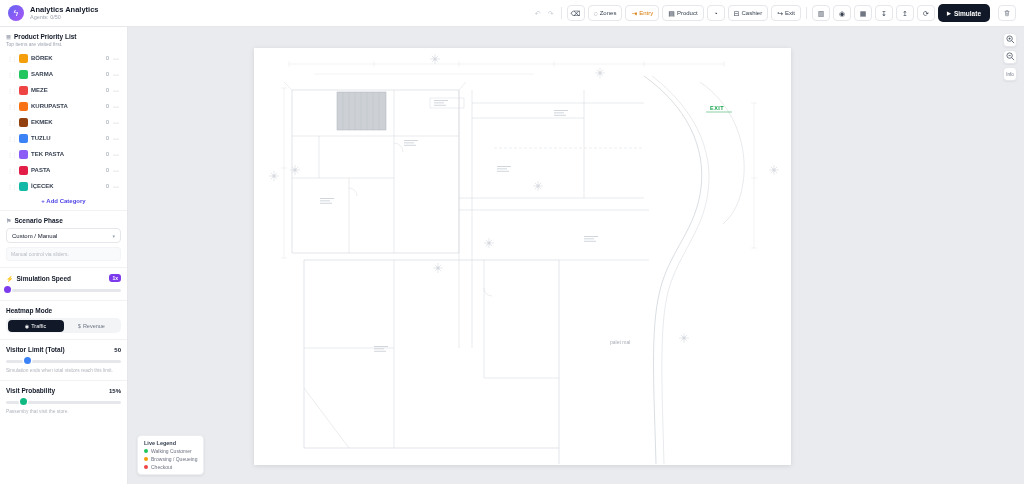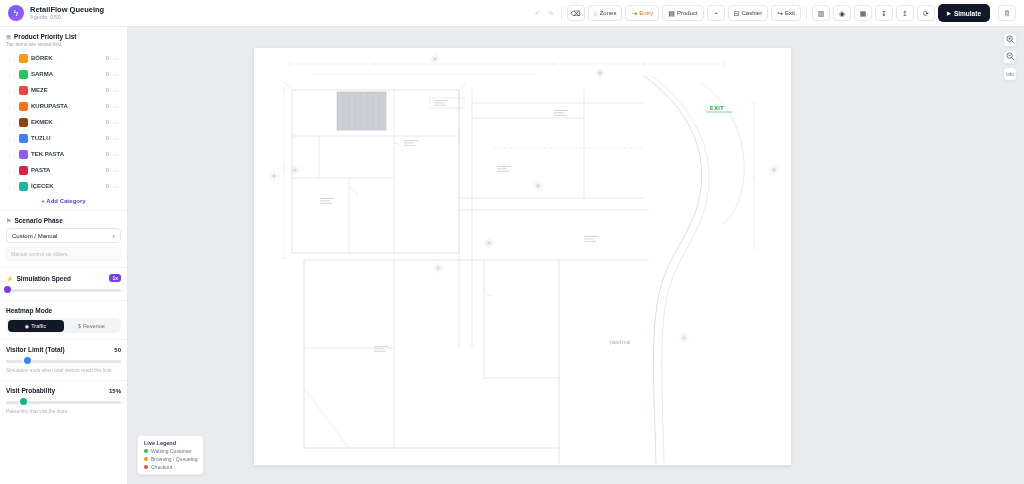--- a/index.html
+++ b/index.html
@@ -80,21 +80,21 @@
 </head>
 <body>
 
 <div class="app">
 
   <div class="header">
     <div class="logo">
       <span>ϟ</span>
     </div>
     <div class="titles">
-      <div class="app-title">RetailFlow Queueing</div>
+      <div class="app-title">Analytics Analytics</div>
       <div class="app-sub">Agents: 0/50</div>
     </div>
 
     <div class="toolbar">
       <button class="tb ghost">
           <span class="g">↶</span>
         </button>
       <button class="tb ghost">
           <span class="g">↷</span>
         </button>

